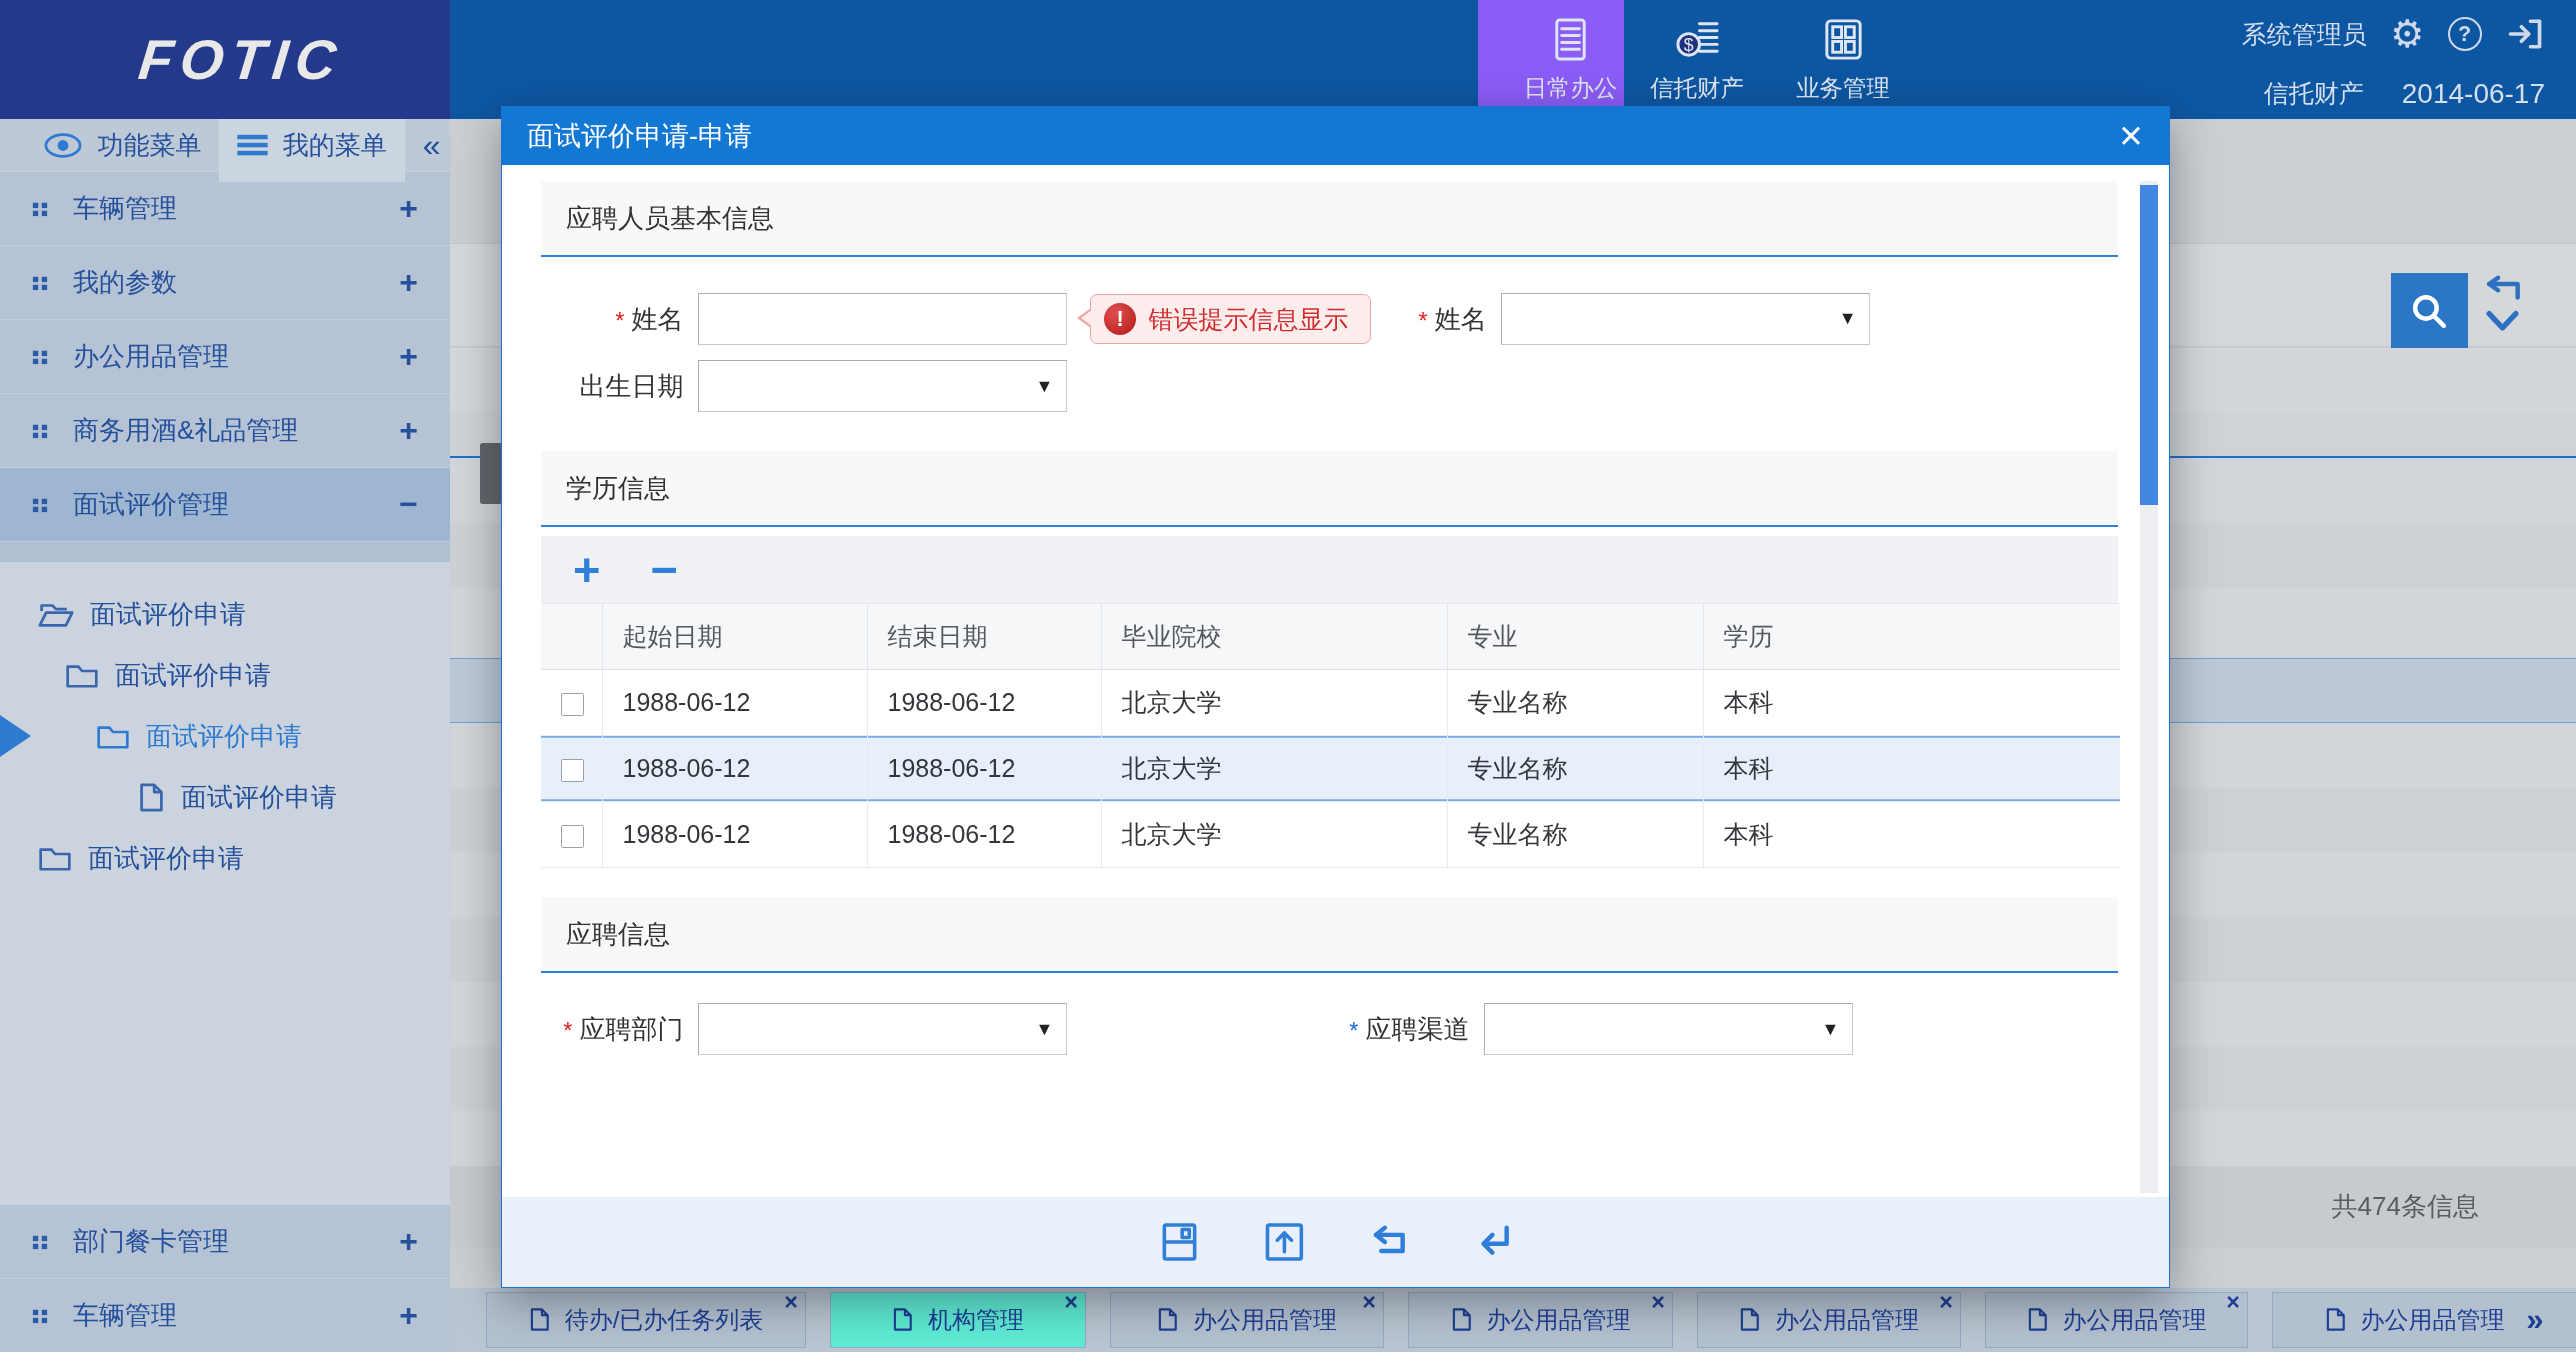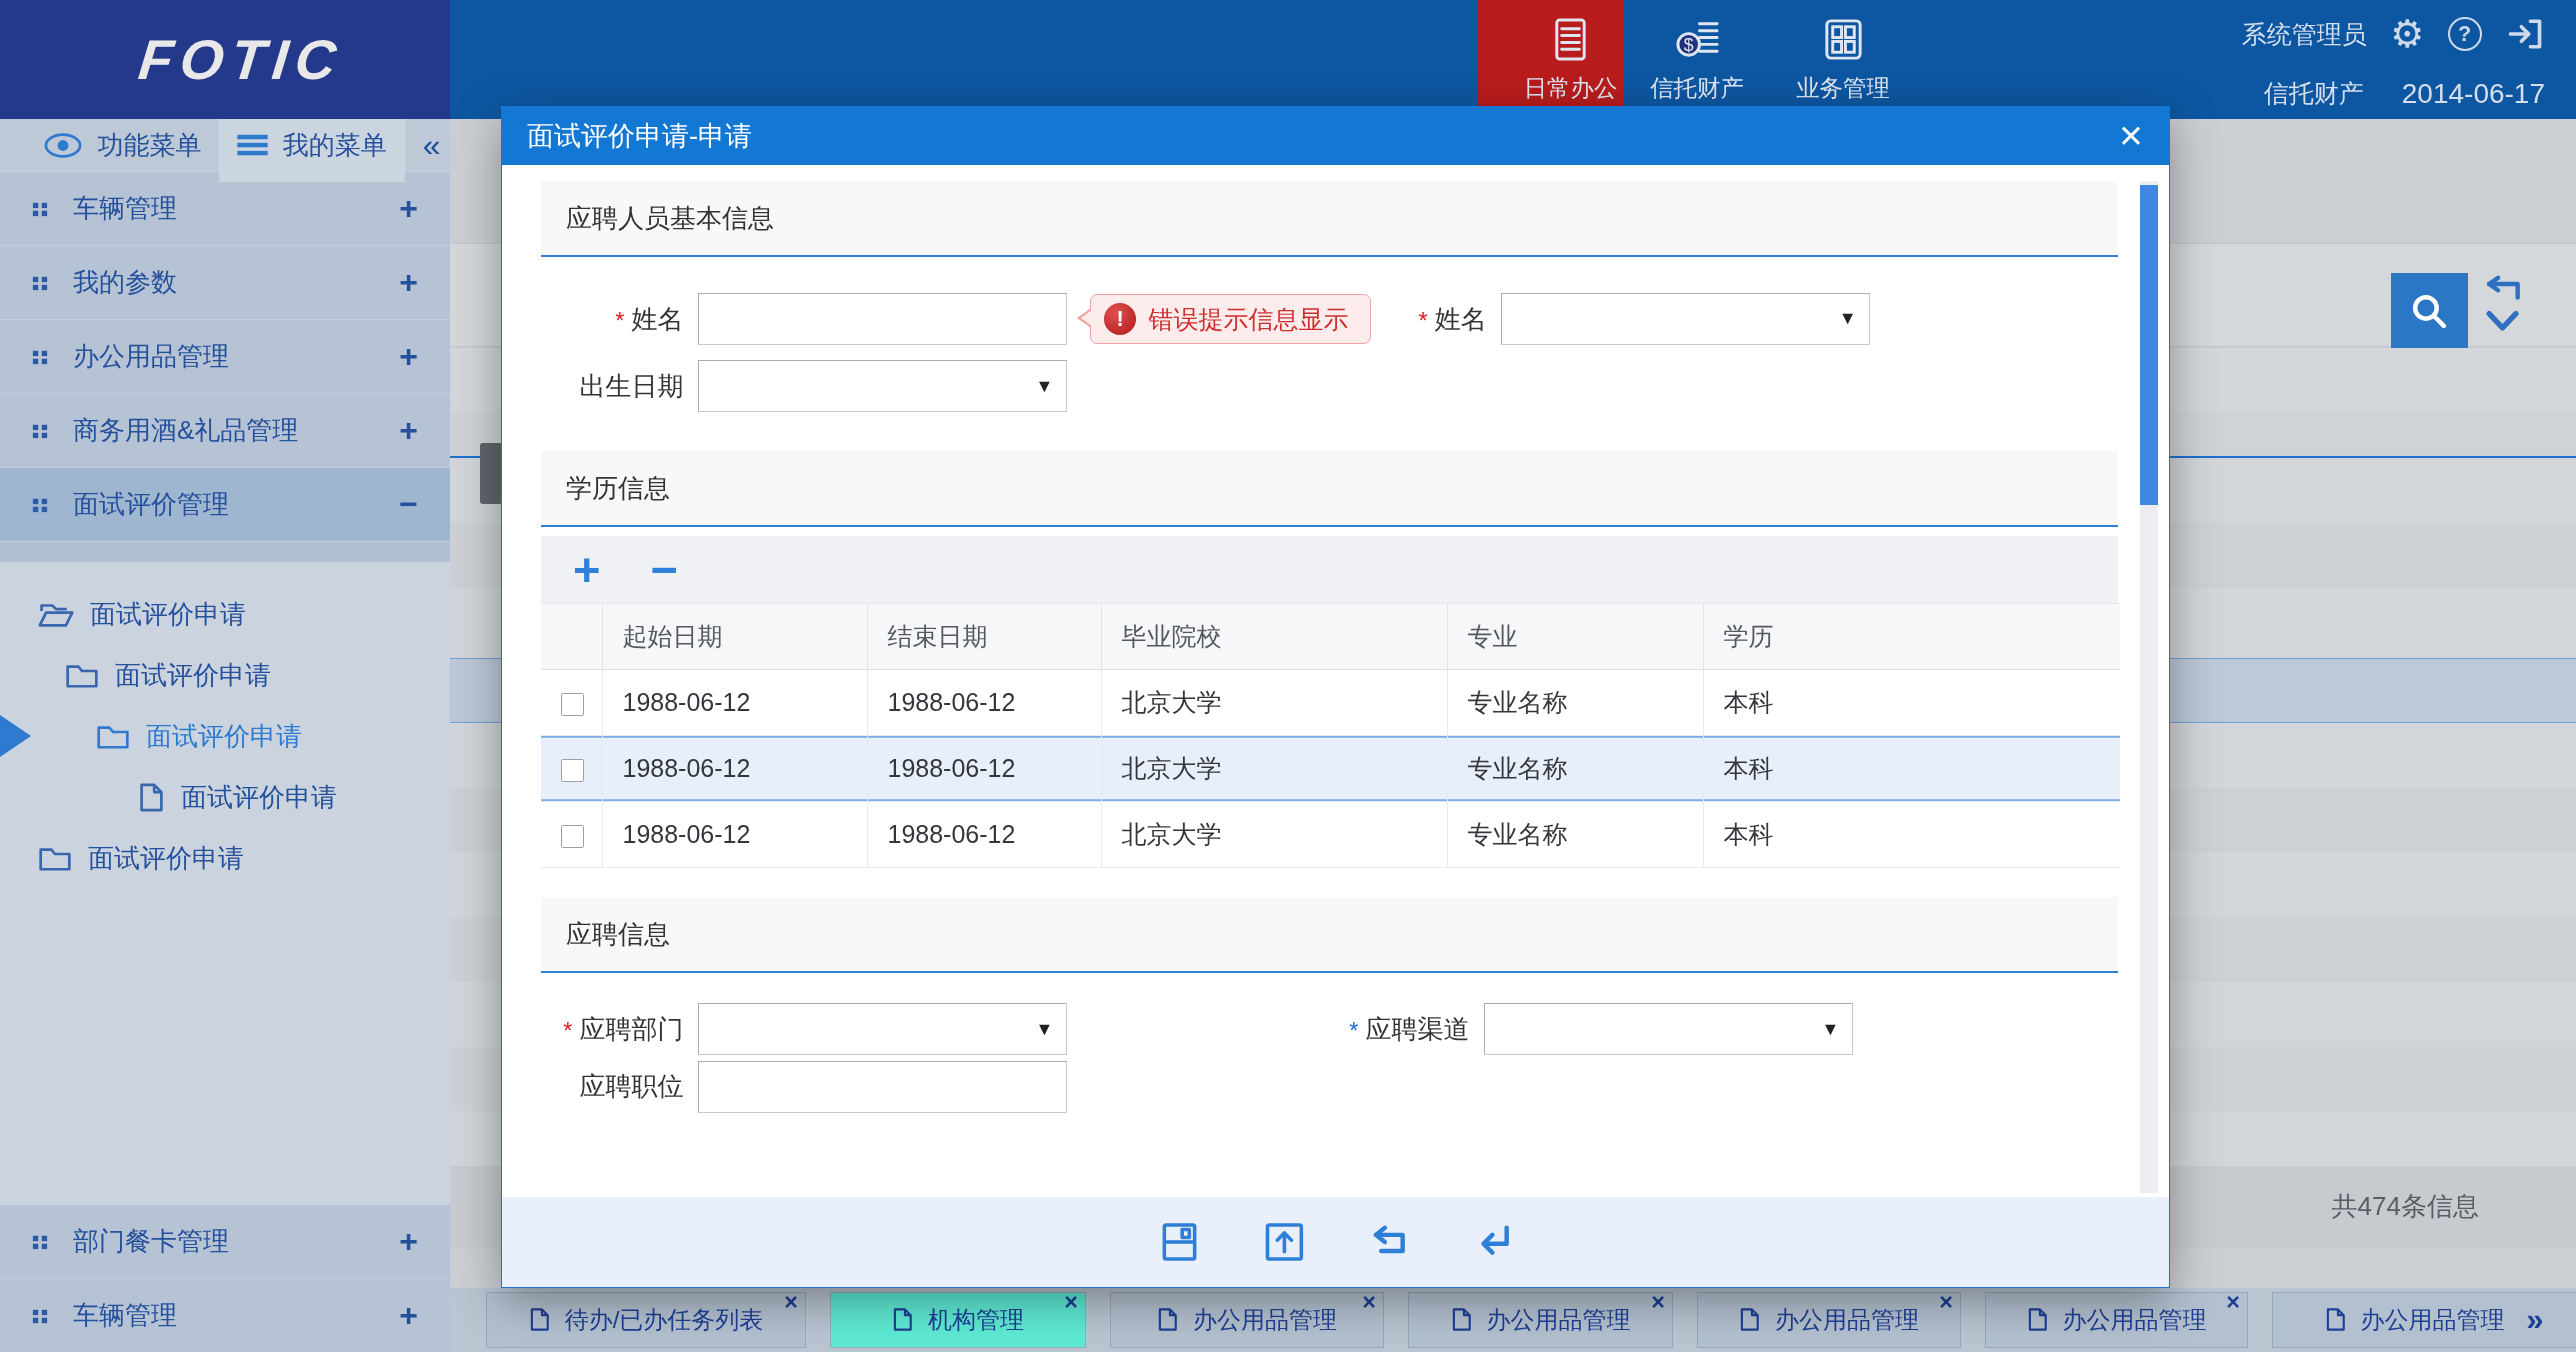--- a/index.html
+++ b/index.html
@@ -6,21 +6,21 @@
   html,body { width:2576px; height:1352px; overflow:hidden; }
   body { font-family:"Liberation Sans","DejaVu Sans",sans-serif; }
   #app { position:relative; width:2576px; height:1352px; background:#cbcfd4; overflow:hidden; }
 
   
   .header { position:absolute; left:0; top:0; width:2576px; height:119px; background:#0d57a2; z-index:40; }
   .logo-area { position:absolute; left:0; top:0; width:450px; height:119px; background:#24388c; display:flex; align-items:center; }
   .logo { color:#e8e8e8; font-size:56px; font-weight:bold; letter-spacing:7.2px; margin-left:139px; font-style:italic; transform:skewX(-6deg); }
   .top-tabs { position:absolute; left:1478px; top:0; height:119px; display:flex; }
   .top-tab { width:146px; height:119px; display:flex; flex-direction:column; align-items:center; justify-content:flex-start; padding-top:16px; gap:9px; cursor:pointer; }
-  .top-tab.active { background:#b91c1c;padding-left:39px; }
+  .top-tab.active { background:#8b5cf6;padding-left:39px; }
   .top-tab svg { stroke:#dfe6f2; }
   .top-tab .t-label { color:#dfe6f2; font-size:23.4px; white-space:nowrap; }
   .user-area { position:absolute; right:31px; top:14.4px; display:flex; flex-direction:column; gap:23px; align-items:flex-end; }
   .user-row1 { display:flex; align-items:center; gap:23.4px; }
   .user-row2 { display:flex; align-items:center; gap:38px; }
   .user-name, .user-dept { color:#d6dfee; font-size:25px; }
   .user-date { color:#d6dfee; font-size:28px; }
   .gear-glyph { font-family:"DejaVu Sans",sans-serif; color:#cfd9ea; font-size:38px; line-height:38px; }
   .help-circle { width:34px; height:34px; border:2.7px solid #cfd9ea; border-radius:50%; color:#cfd9ea; font-size:21.6px; font-weight:bold; display:flex; align-items:center; justify-content:center; }
 
@@ -553,26 +553,20 @@
         </div>
         <span class="f-label label-wide">
           <span class="req blue">*</span>
           <span>应聘渠道</span>
         </span>
         <div class="f-select">
           <span class="arrow">▼</span>
         </div>
       </div>
 
-      <div class="form-row mt6">
-        <span class="f-label">
-          <span>应聘职位</span>
-        </span>
-        <input class="f-input" type="text" style="">
-      </div>
 
     </div>
 
     <div class="mscroll">
       <div class="thumb"></div>
     </div>
 
     <div class="modal-footer">
       <span class="mf-btn">
         <svg width="41" height="40" viewBox="0 0 46 44" fill="none" stroke="#2f7fd8" stroke-width="4" stroke-linejoin="round">

